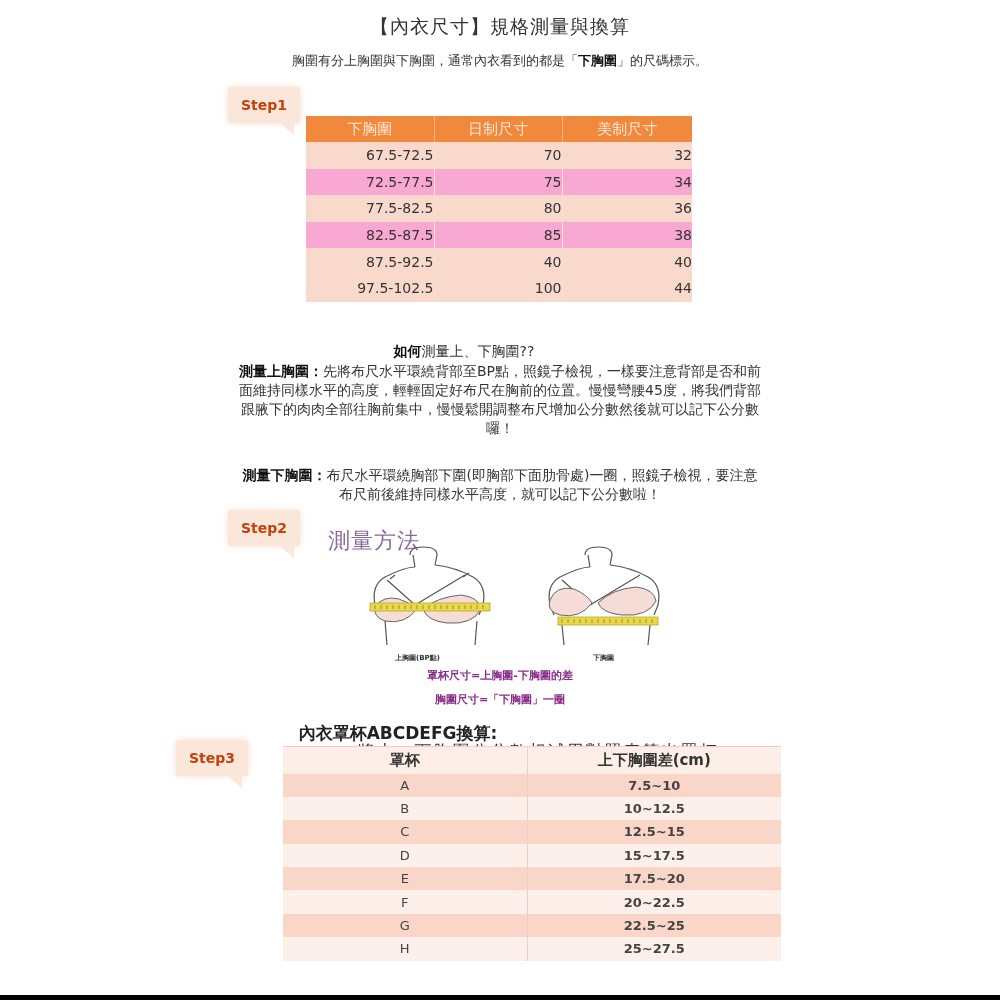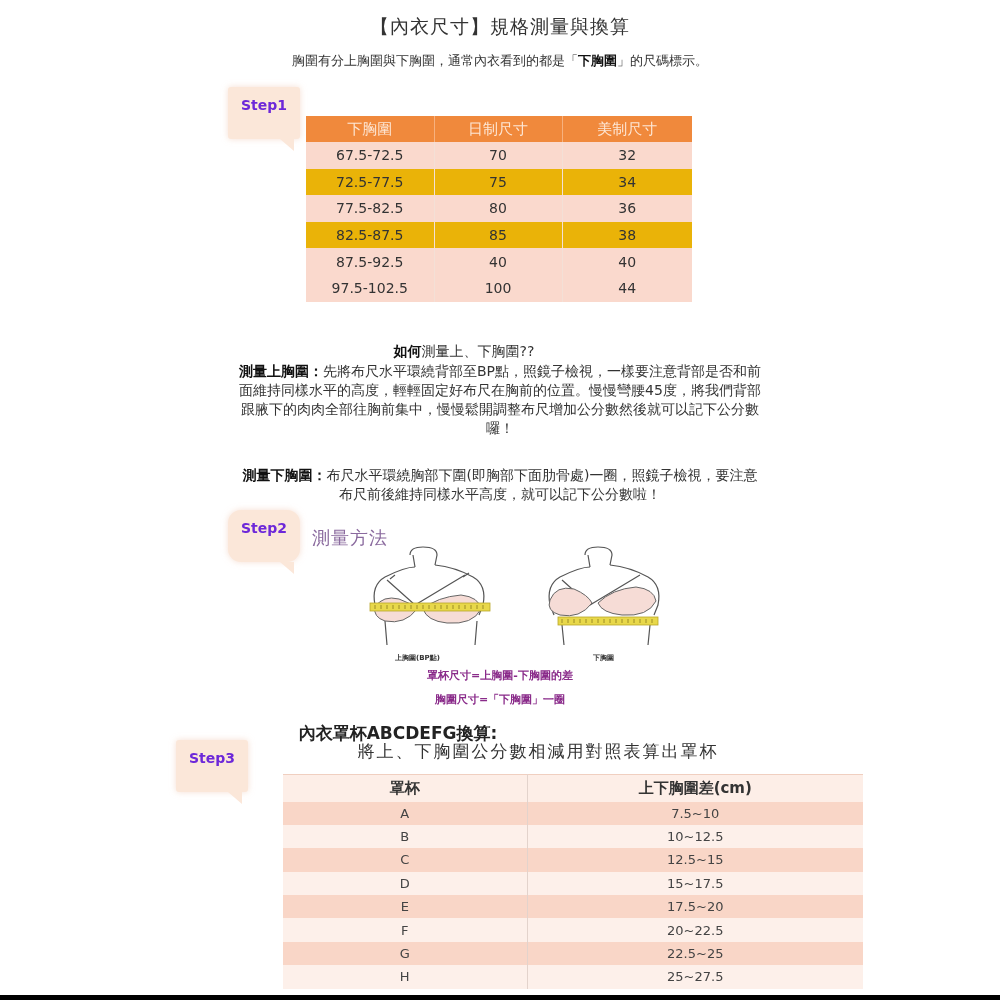--- a/index.html
+++ b/index.html
@@ -5,56 +5,56 @@
   * { box-sizing: border-box; margin: 0; padding: 0; }
   html, body { width: 1000px; height: 1000px; background: #ffffff; overflow: hidden; }
   body { position: relative; font-family: "DejaVu Sans", "Liberation Sans", sans-serif; color: #2b2b2b; }
 
   .abs { position: absolute; }
 
   .title { left: 0; width: 1000px; top: 14px; text-align: center; font-size: 19px; color: #333; letter-spacing: 1px; }
   .intro { left: 230px; width: 540px; top: 50px; text-align: center; font-size: 13px; line-height: 21px; color: #333; }
   .intro b { font-weight: bold; color: #111; }
 
-  .step-tag { background: #fbe7d9; color: #6d28d9; font-weight: bold; font-size: 14px;
-    width: 72px; height: 52px; line-height: 36px; text-align: center; border-radius: 3px;
+  .step-tag { background: #fbe7d9; color: #c2410c; font-weight: bold; font-size: 14px;
+    width: 72px; height: 36px; line-height: 36px; text-align: center; border-radius: 3px;
     box-shadow: 0 0 6px rgba(240,200,180,0.6); }
   .step-tag::after { content: ""; position: absolute; right: 6px; bottom: -12px;
     width: 0; height: 0; border-left: 14px solid transparent; border-top: 12px solid #fbe7d9; }
 
   .tbl1 { left: 306px; top: 116px; width: 386px; border-collapse: collapse; font-size: 14px; }
   .tbl1 th { background: #f0893c; color: #fde6d4; font-weight: normal; height: 26px; font-size: 15px;
     border-right: 1px solid #f7b17e; }
   .tbl1 th:last-child { border-right: none; }
-  .tbl1 td { height: 26.6px; text-align: center; color: #333; border-right: 1px solid #f4e0d6; }
+  .tbl1 td { height: 26.6px; text-align: right; color: #333; border-right: 1px solid #f4e0d6; }
   .tbl1 td:last-child { border-right: none; }
   .tbl1 tr.odd td { background: #fad9cd; }
-  .tbl1 tr.even td { background: #eab308; }
+  .tbl1 tr.even td { background: #f9a8d4; }
   .tbl1 td.c0 { width: 128px; }
   .tbl1 td.c1 { width: 128px; }
 
   .howto-title { left: 0; width: 928px; top: 343px; text-align: center; font-size: 14px; color: #333; }
   .howto-title b { color: #111; }
   .para { left: 236px; width: 528px; text-align: center; font-size: 14px; line-height: 19px; color: #333; }
   .para b { color: #111; }
 
-  .method-label { left: 312px; top: 526px; font-size: 18px; color: #8a6a9e; letter-spacing: 1px; }
+  .method-label { left: 328px; top: 526px; font-size: 22px; color: #8a6a9e; letter-spacing: 1px; }
 
   .illus-caption { font-size: 7px; color: #333; font-weight: bold; margin-top: 6px; }
   .formula { left: 0; width: 1000px; text-align: center; font-size: 11px; color: #8a2b8a; font-weight: bold; margin-top: 10px; }
 
   .s3-title { left: 0; width: 796px; top: 722px; text-align: center; font-size: 17px; font-weight: bold; color: #222; }
   .s3-sub { left: 298px; width: 480px; top: 740px; text-align: center; font-size: 17px; color: #333; letter-spacing: 2px; }
 
-  .tbl2 { left: 283px; top: 774px; width: 580px; border-collapse: collapse; font-size: 13px; }
+  .tbl2 { left: 283px; top: 746px; width: 498px; border-collapse: collapse; font-size: 13px; }
   .tbl2 th { background: #fdeee7; height: 27px; font-weight: bold; font-size: 15px; color: #333;
     border-top: 1px solid #f0cfc0; border-right: 1px solid #e3d3cc; }
   .tbl2 th:last-child { border-right: none; }
   .tbl2 td { height: 23.4px; text-align: center; color: #444; border-right: 1px solid #e3d3cc; }
-  .tbl2 td:last-child { border-right: none; }
+  .tbl2 td:last-child { border-right: none; font-weight: bold; }
   .tbl2 td.c0 { width: 244px; }
   .tbl2 tr.odd td { background: #f9d6c7; }
   .tbl2 tr.even td { background: #fdf0ea; }
 
   .bottom-bar { left: 0; top: 995px; width: 1000px; height: 5px; background: #000; }
 </style>
 </head>
 <body>
 
 <div class="abs title">【內衣尺寸】規格測量與換算</div>
@@ -109,21 +109,21 @@
 <div class="abs howto-title">
   <b>如何</b><span>測量上、下胸圍??</span>
 </div>
 <div class="abs para" style="top:362px;">
   <b>測量上胸圍：</b><span>先將布尺水平環繞背部至BP點，照鏡子檢視，一樣要注意背部是否和前面維持同樣水平的高度，輕輕固定好布尺在胸前的位置。慢慢彎腰45度，將我們背部跟腋下的肉肉全部往胸前集中，慢慢鬆開調整布尺增加公分數然後就可以記下公分數囉！</span>
 </div>
 <div class="abs para" style="top:466px;">
   <b>測量下胸圍：</b><span>布尺水平環繞胸部下圍(即胸部下面肋骨處)一圈，照鏡子檢視，要注意布尺前後維持同樣水平高度，就可以記下公分數啦！</span>
 </div>
 
-<div class="abs step-tag" style="left:228px; top:510px;border-radius:13px;">Step2</div>
+<div class="abs step-tag" style="left:228px; top:510px;">Step2</div>
 <div class="abs method-label">測量方法</div>
 
 <div class="abs" style="left:365px; top:545px; width:130px; height:100px;">
   <svg width="130" height="100" viewBox="0 0 130 100">
     <g fill="none" stroke="#555" stroke-width="1.2">
       <path d="M45 10 Q45 2 58 2 Q72 2 72 10 L70 20"></path>
       <path d="M48 10 L50 22"></path>
       <path d="M20 32 Q6 40 10 60 L14 70"></path>
       <path d="M108 32 Q122 40 118 60 L114 70"></path>
       <path d="M20 32 Q40 22 50 22 M70 20 Q90 22 108 32"></path>

